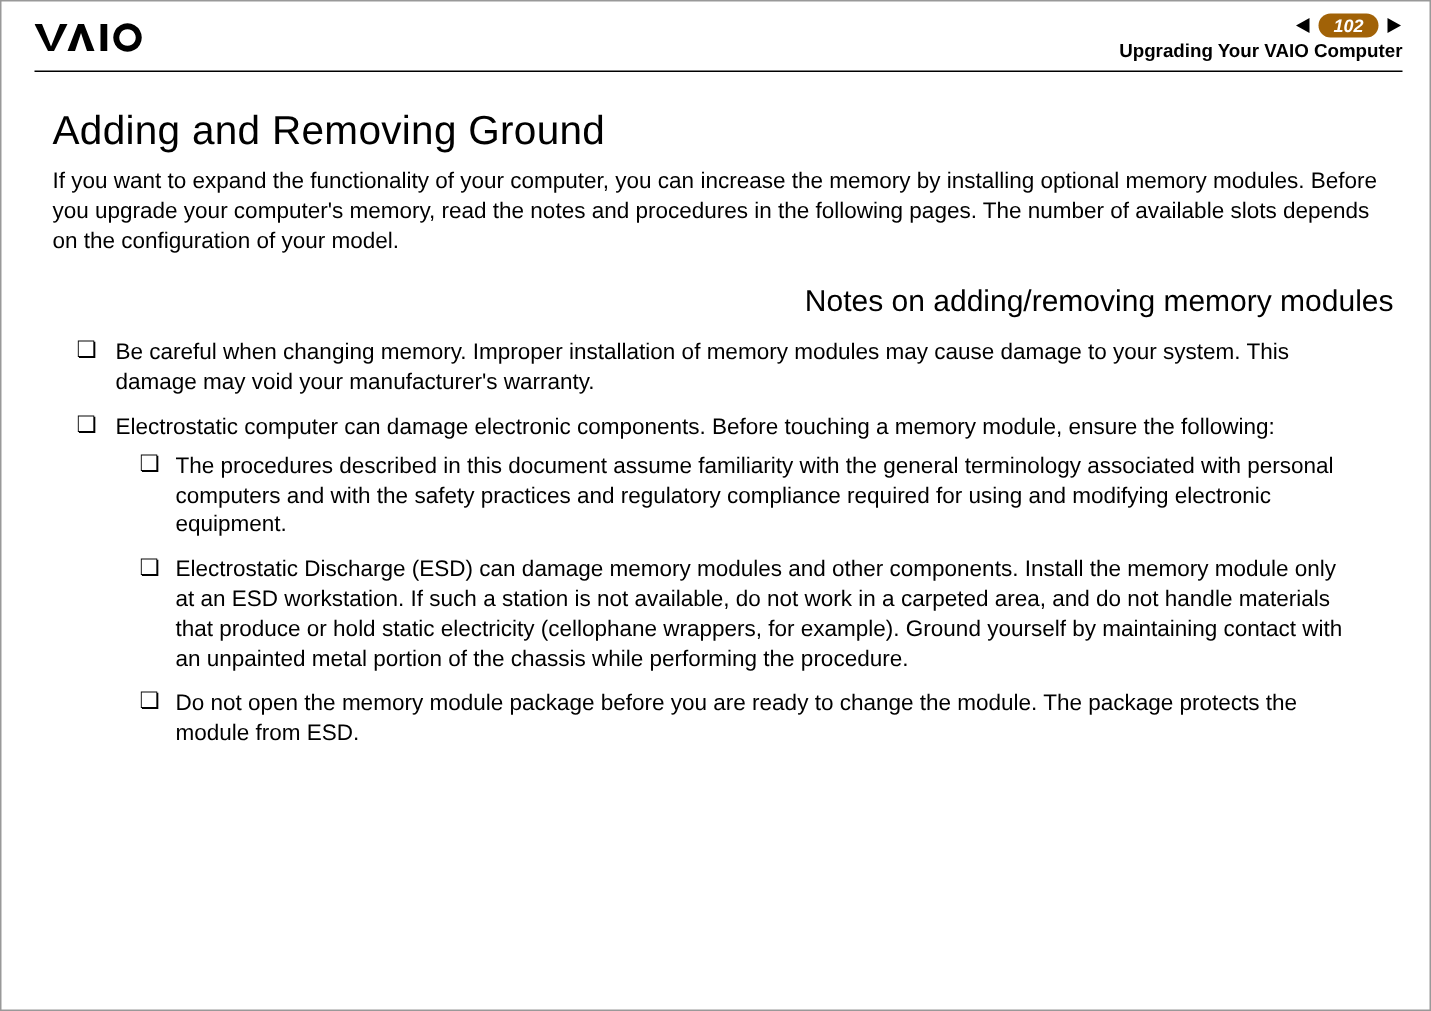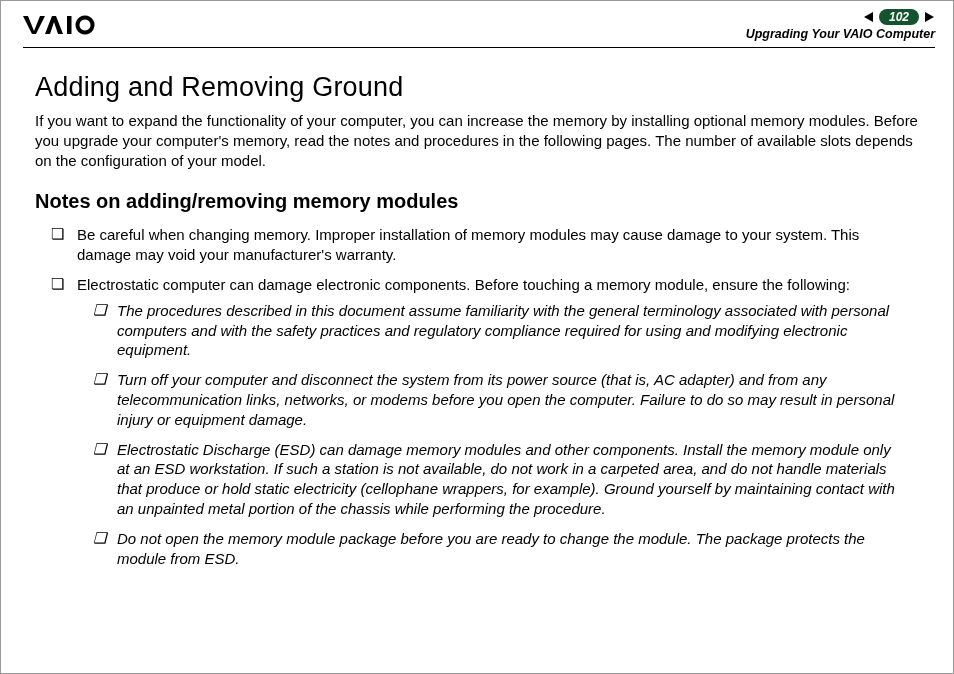--- a/index.html
+++ b/index.html
@@ -17,56 +17,55 @@
     align-items:center;
     padding:8px 18px 6px 22px;
   }
   .logo svg { display:block; }
   .hdr-right { text-align:right; }
   .pager {
     display:flex; align-items:center; justify-content:flex-end;
     gap:4px;
   }
   .pill {
-    background:#14532d; color:#fff;
+    background:#a16207; color:#fff;
     font-size:12px; font-style:italic; font-weight:bold;
     padding:1px 10px; border-radius:10px;
     display:inline-block;
   }
   .tri { display:inline-block; }
   .tri svg { display:block; }
   .section-title {
     font-size:12.5px; font-weight:bold;
     margin-top:2px;
-    font-style:italic;
   }
   .rule { border:none; border-top:1px solid #000; margin:0 18px 0 22px; }
   .content { padding: 24px 24px 0 34px; }
   h1 {
     font-weight:400; font-size:27px; margin:0 0 8px 0;
     letter-spacing:0.2px;
   }
   h2 {
-    font-weight:700; font-size:20px; margin:0 0 8px 0;
+    font-weight:400; font-size:20px; margin:0 0 8px 0;text-align:right;
   }
   p.intro { font-size:15px; line-height:1.32; margin:0 0 20px 0; }
   ul.sq { list-style:none; padding:0; margin:12px; }
   ul.sq > li {
     position:relative;
     padding-left:30px;
     font-size:15px; line-height:1.32;
     margin:0 0 10px 0;
   }
   ul.sq > li::before {
     content:"❏";
     position:absolute; left:4px; top:0;
     font-size:15px; line-height:1.2;
   }
   ul.sq ul.sq { margin-top:6px; }
-  ul.sq ul.sq > li { padding-left:28px;font-style:italic; }
+  ul.sq ul.sq > li { padding-left:28px; }
 </style>
 </head>
 <body>
 
 <div class="header">
   <div class="logo">
     <svg width="96" height="20" viewBox="0 0 96 20">
       <g fill="#000">
         <path d="M0 1 L5 1 L11 16 L17 1 L22 1 L13 19 L9 19 Z"></path>
         <path d="M22 19 L29 1 L33 1 L40 19 L35 19 L31 7 L27 19 Z"></path>
@@ -97,19 +96,18 @@
 <div class="content">
   <h1>Adding and Removing Ground</h1>
   <p class="intro">If you want to expand the functionality of your computer, you can increase the memory by installing optional memory modules. Before you upgrade your computer's memory, read the notes and procedures in the following pages. The number of available slots depends on the configuration of your model.</p>
   <h2>Notes on adding/removing memory modules</h2>
   <ul class="sq">
     <li>Be careful when changing memory. Improper installation of memory modules may cause damage to your system. This damage may void your manufacturer's warranty.</li>
     <li>
       <span>Electrostatic computer can damage electronic components. Before touching a memory module, ensure the following:</span>
       <ul class="sq">
         <li>The procedures described in this document assume familiarity with the general terminology associated with personal computers and with the safety practices and regulatory compliance required for using and modifying electronic equipment.</li>
-        <li>Turn off your computer and disconnect the system from its power source (that is, AC adapter) and from any telecommunication links, networks, or modems before you open the computer. Failure to do so may result in personal injury or equipment damage.</li>
         <li>Electrostatic Discharge (ESD) can damage memory modules and other components. Install the memory module only at an ESD workstation. If such a station is not available, do not work in a carpeted area, and do not handle materials that produce or hold static electricity (cellophane wrappers, for example). Ground yourself by maintaining contact with an unpainted metal portion of the chassis while performing the procedure.</li>
         <li>Do not open the memory module package before you are ready to change the module. The package protects the module from ESD.</li>
       </ul>
     </li>
   </ul>
 </div>
 
 </body></html>

